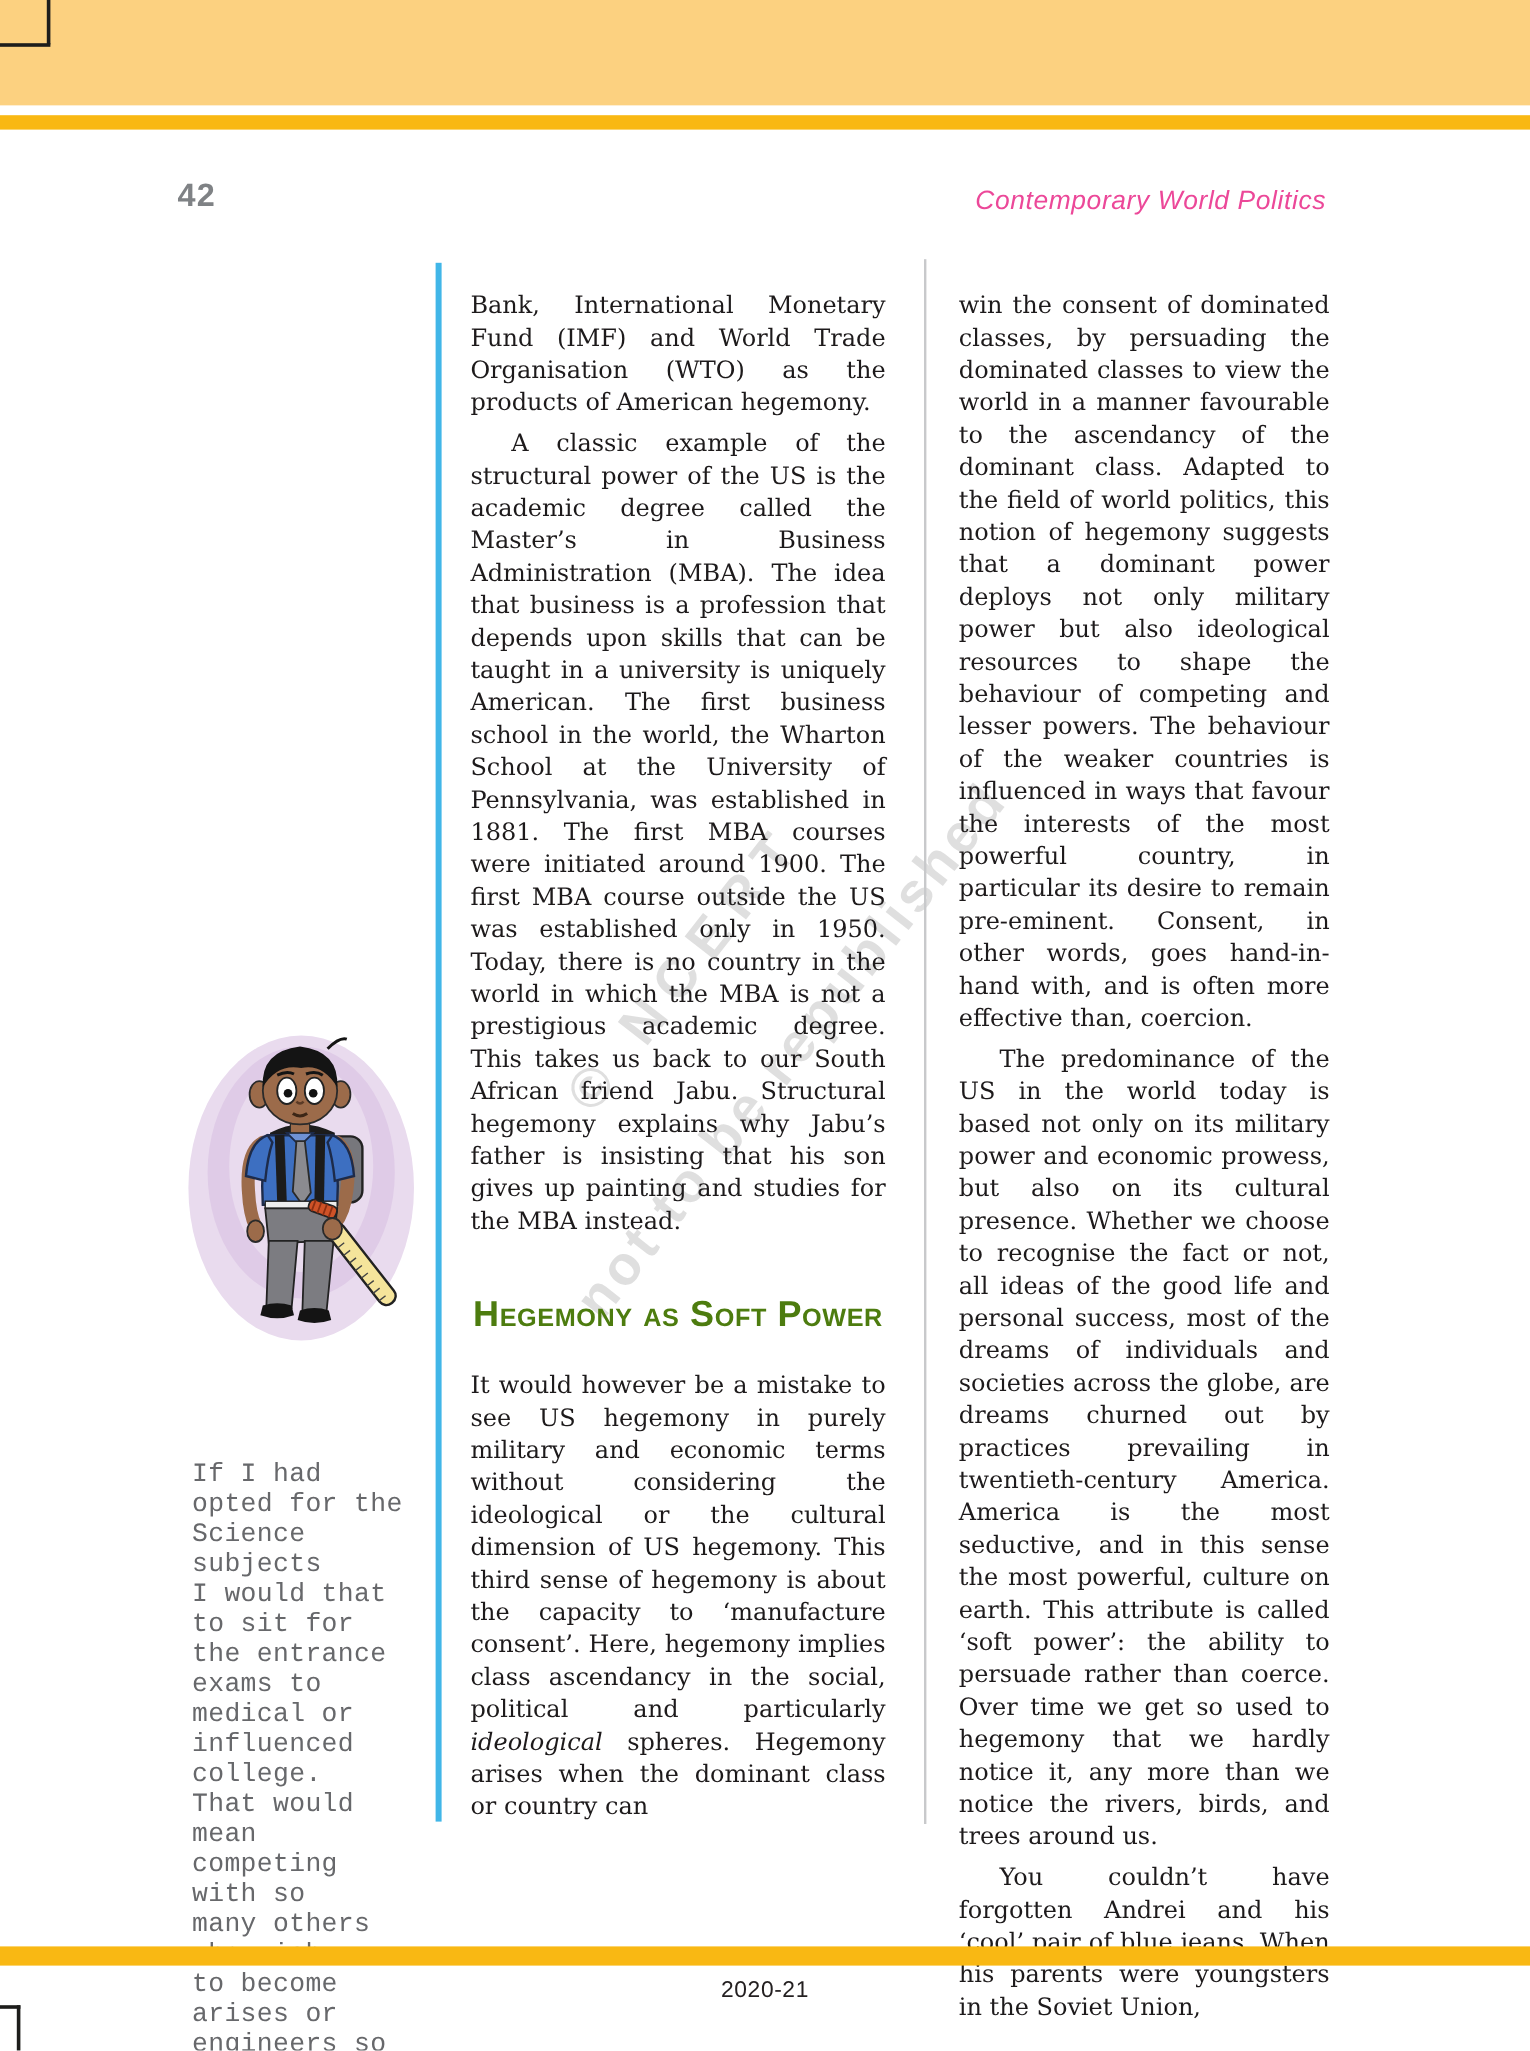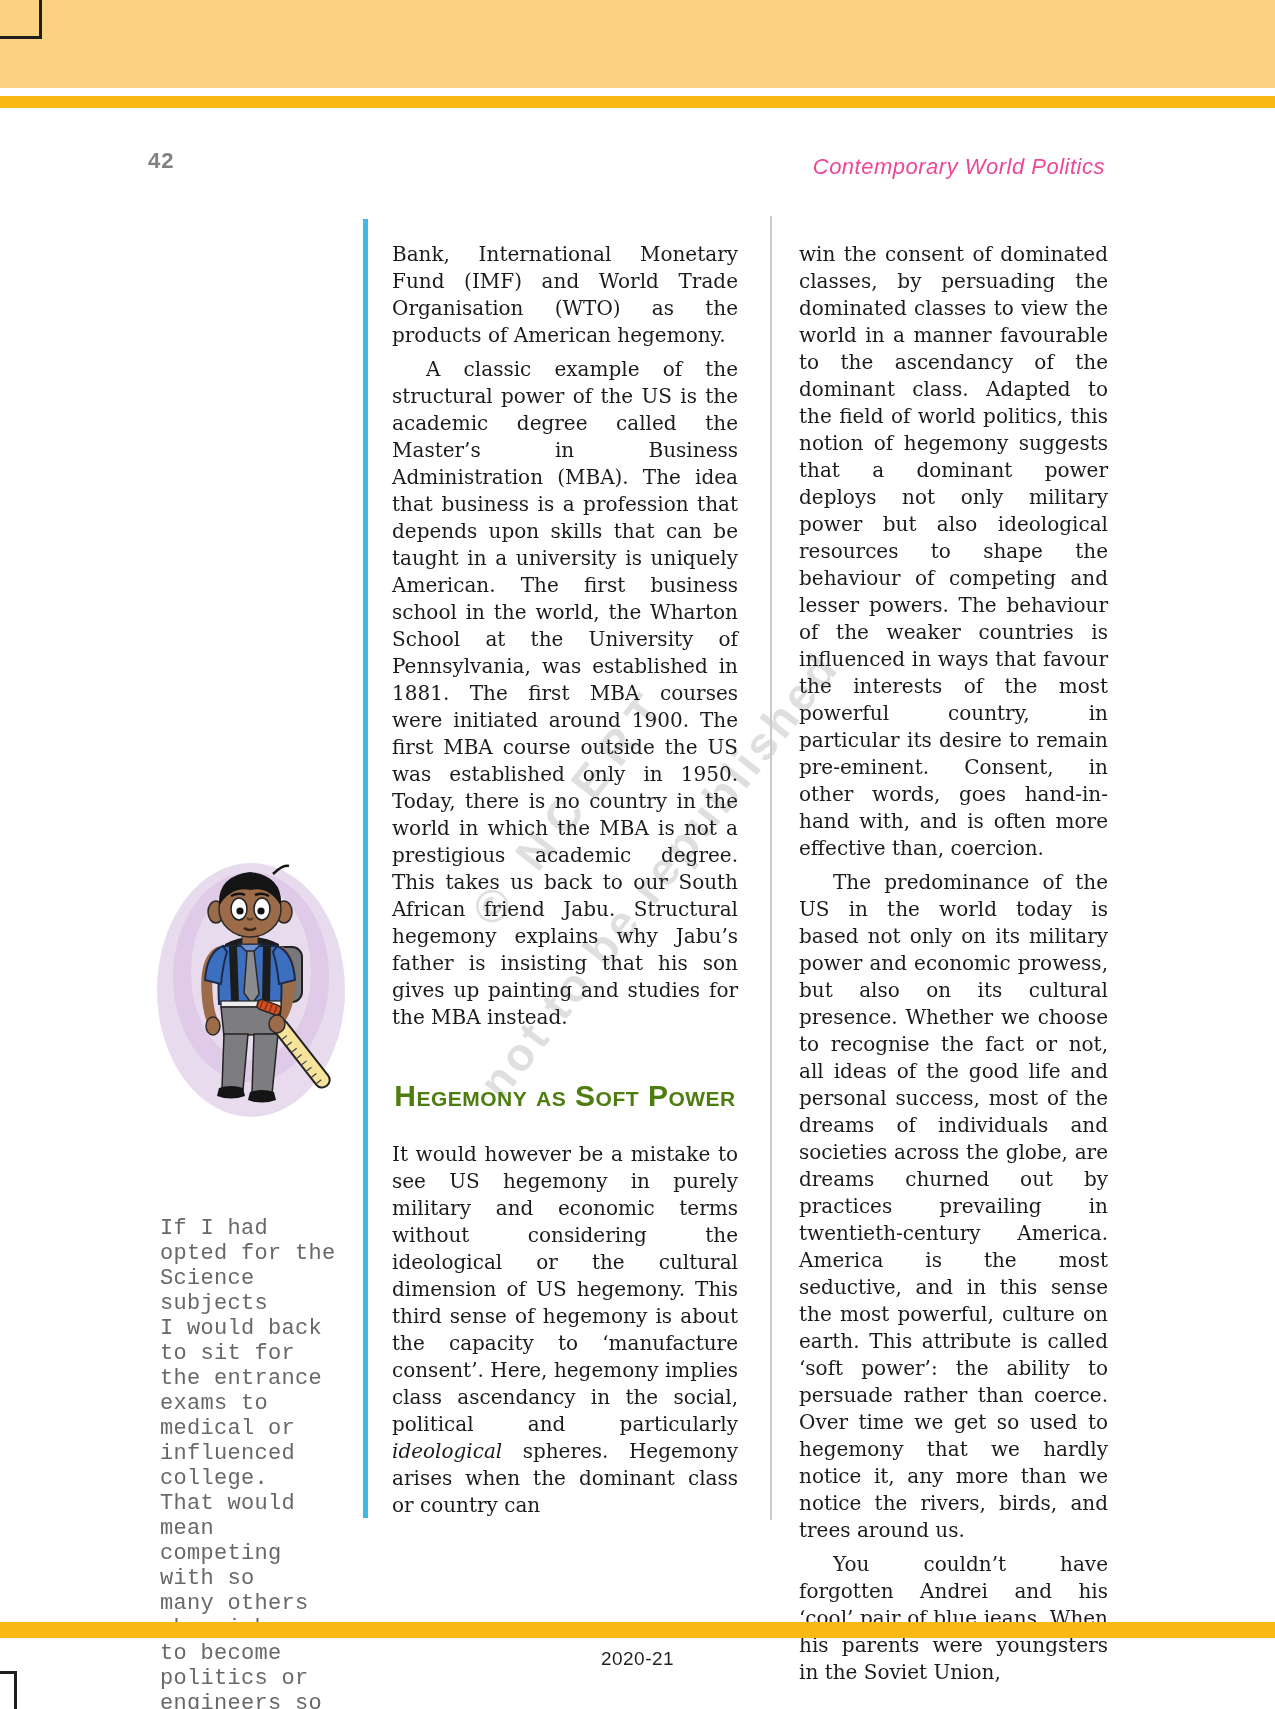--- a/index.html
+++ b/index.html
@@ -16,21 +16,21 @@
 
   
   .crop-tl-v { position:absolute; left:39px; top:0; width:3px; height:37px; background:#1d1d1b; }
   .crop-tl-h { position:absolute; left:0; top:36px; width:42px; height:3px; background:#1d1d1b; }
   .crop-bl-v { position:absolute; left:14px; top:1671px; width:3px; height:38px; background:#1d1d1b; }
   .crop-bl-h { position:absolute; left:0; top:1671px; width:17px; height:3px; background:#1d1d1b; }
 
   
   .page-number {
     position:absolute; left:148px; top:148px;
-    font-size:22px; font-weight:bold; color:#7f8285; letter-spacing:1px;
+    font-size:27px; font-weight:bold; color:#7f8285; letter-spacing:1px;
   }
   .header-title {
     position:absolute; right:170px; top:154px;
     font-size:22px; font-style:italic; color:#ec4899; letter-spacing:0.5px;
   }
   .footer-text {
     position:absolute; left:0; top:1648px; width:100%;
     text-align:center; font-size:19px; color:#231f20; letter-spacing:0.5px;
   }
 
@@ -164,28 +164,28 @@
       </g>
 
       <ellipse cx="58" cy="174" rx="7" ry="9" fill="#9c6b4a" stroke="#2a2a2a" stroke-width="1.5"></ellipse>
       <ellipse cx="122" cy="172" rx="8" ry="9" fill="#9c6b4a" stroke="#2a2a2a" stroke-width="1.5"></ellipse>
     </svg>
   </div>
 
   <div class="caption">
     <div>If I had opted for the</div>
     <div>Science subjects</div>
-    <div>I would back to sit for</div>
+    <div>I would that to sit for</div>
     <div>the entrance exams to</div>
     <div>medical or</div>
     <div>influenced college.</div>
     <div>That would mean</div>
     <div>competing with so</div>
     <div>many others who wish</div>
-    <div>to become politics or</div>
+    <div>to become arises or</div>
     <div>engineers so as to go</div>
     <div>to the US.</div>
   </div>
 
   <div class="col col-1">
     <p>Bank, International Monetary Fund (IMF) and World Trade Organisation (WTO) as the products of American hegemony.</p>
     <p>A classic example of the structural power of the US is the academic degree called the Master’s in Business Administration (MBA). The idea that business is a profession that depends upon skills that can be taught in a university is uniquely American. The first business school in the world, the Wharton School at the University of Pennsylvania, was established in 1881. The first MBA courses were initiated around 1900. The first MBA course outside the US was established only in 1950. Today, there is no country in the world in which the MBA is not a prestigious academic degree. This takes us back to our South African friend Jabu. Structural hegemony explains why Jabu’s father is insisting that his son gives up painting and studies for the MBA instead.</p>
     <h2 class="section-heading">Hegemony as Soft Power</h2>
     <p class="after-heading"><span>It would however be a mistake to see US hegemony in purely military and economic terms without considering the ideological or the cultural dimension of US hegemony. This third sense of hegemony is about the capacity to ‘manufacture consent’. Here, hegemony implies class ascendancy in the social, political and particularly </span><span class="ital">ideological</span><span> spheres. Hegemony arises when the dominant class or country can</span></p>
   </div>

